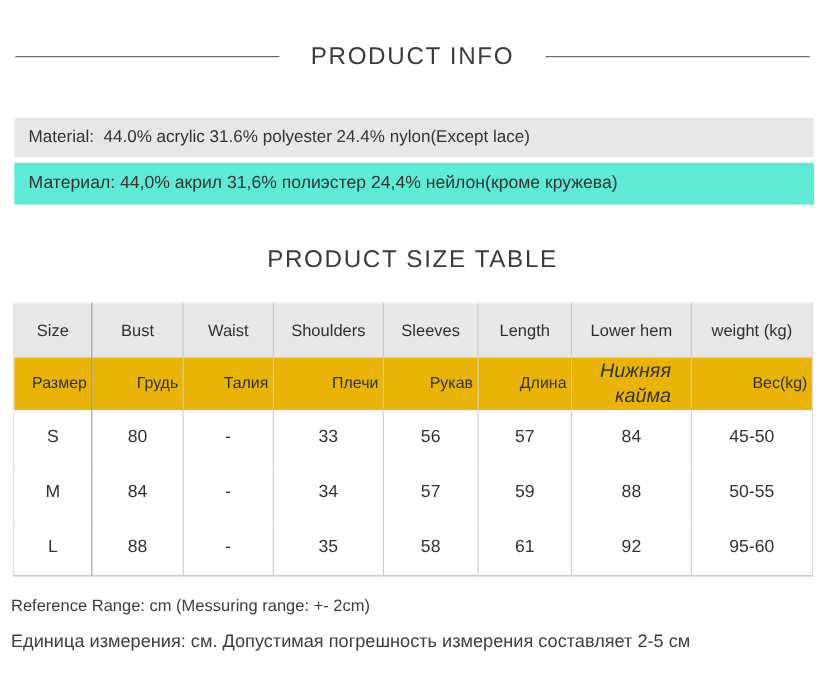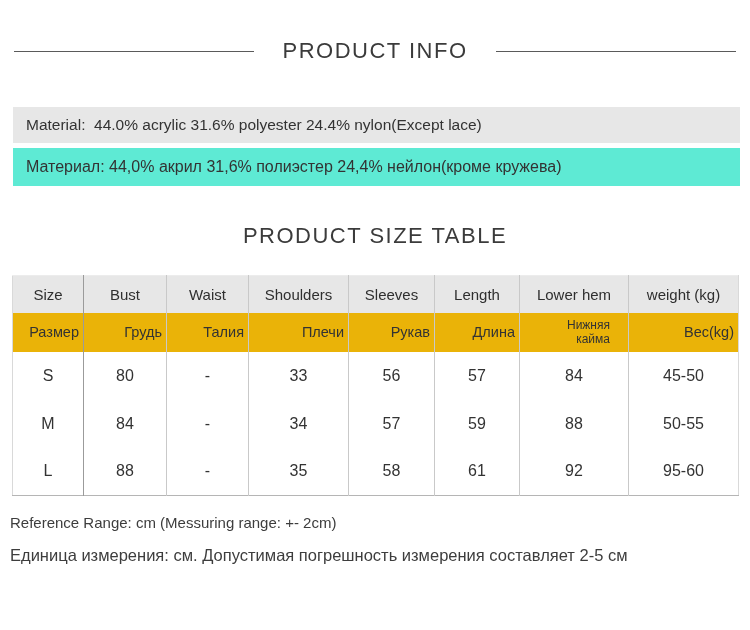--- a/index.html
+++ b/index.html
@@ -65,27 +65,27 @@
     border-left: 1px solid #d9d9d9;
     border-right: 1px solid #d9d9d9;
     border-bottom: 1px solid #b5b5b5;
     border-top: 1px solid #ececec;
     text-align: center;
     color: #333333;
   }
   table.size-table td, table.size-table th {
     border-left: 1px solid #c9c9c9;
     font-weight: 400;
-    padding: 4px 4px;
+    padding: 16px 4px;
   }
   table.size-table td:first-child, table.size-table th:first-child { border-left: none; }
   table.size-table td:nth-child(2), table.size-table th:nth-child(2) { border-left-color: #9b9b9b; }
   tr.head-en { height: 37px; background: #e7e7e7; font-size: 15px; color: #2f2f2f; }
   tr.head-ru { height: 39px; background: #eab308; font-size: 14.5px; text-align: right; }
-  tr.head-ru td:nth-child(7) { font-size: 12px; line-height: 1.2; padding: 0 18px; }
+  tr.head-ru td:nth-child(7) { font-size: 18px; line-height: 1.2; padding: 0 18px; font-style: italic; }
   tr.data-row { height: 48px; background: #ffffff; font-size: 16px; }
 
   
   .ref-en {
     margin: 16px 10px 0 10px;
     font-size: 15px;
     line-height: 22px;
     color: #3d3d3d;
     white-space: pre-wrap;
   }

